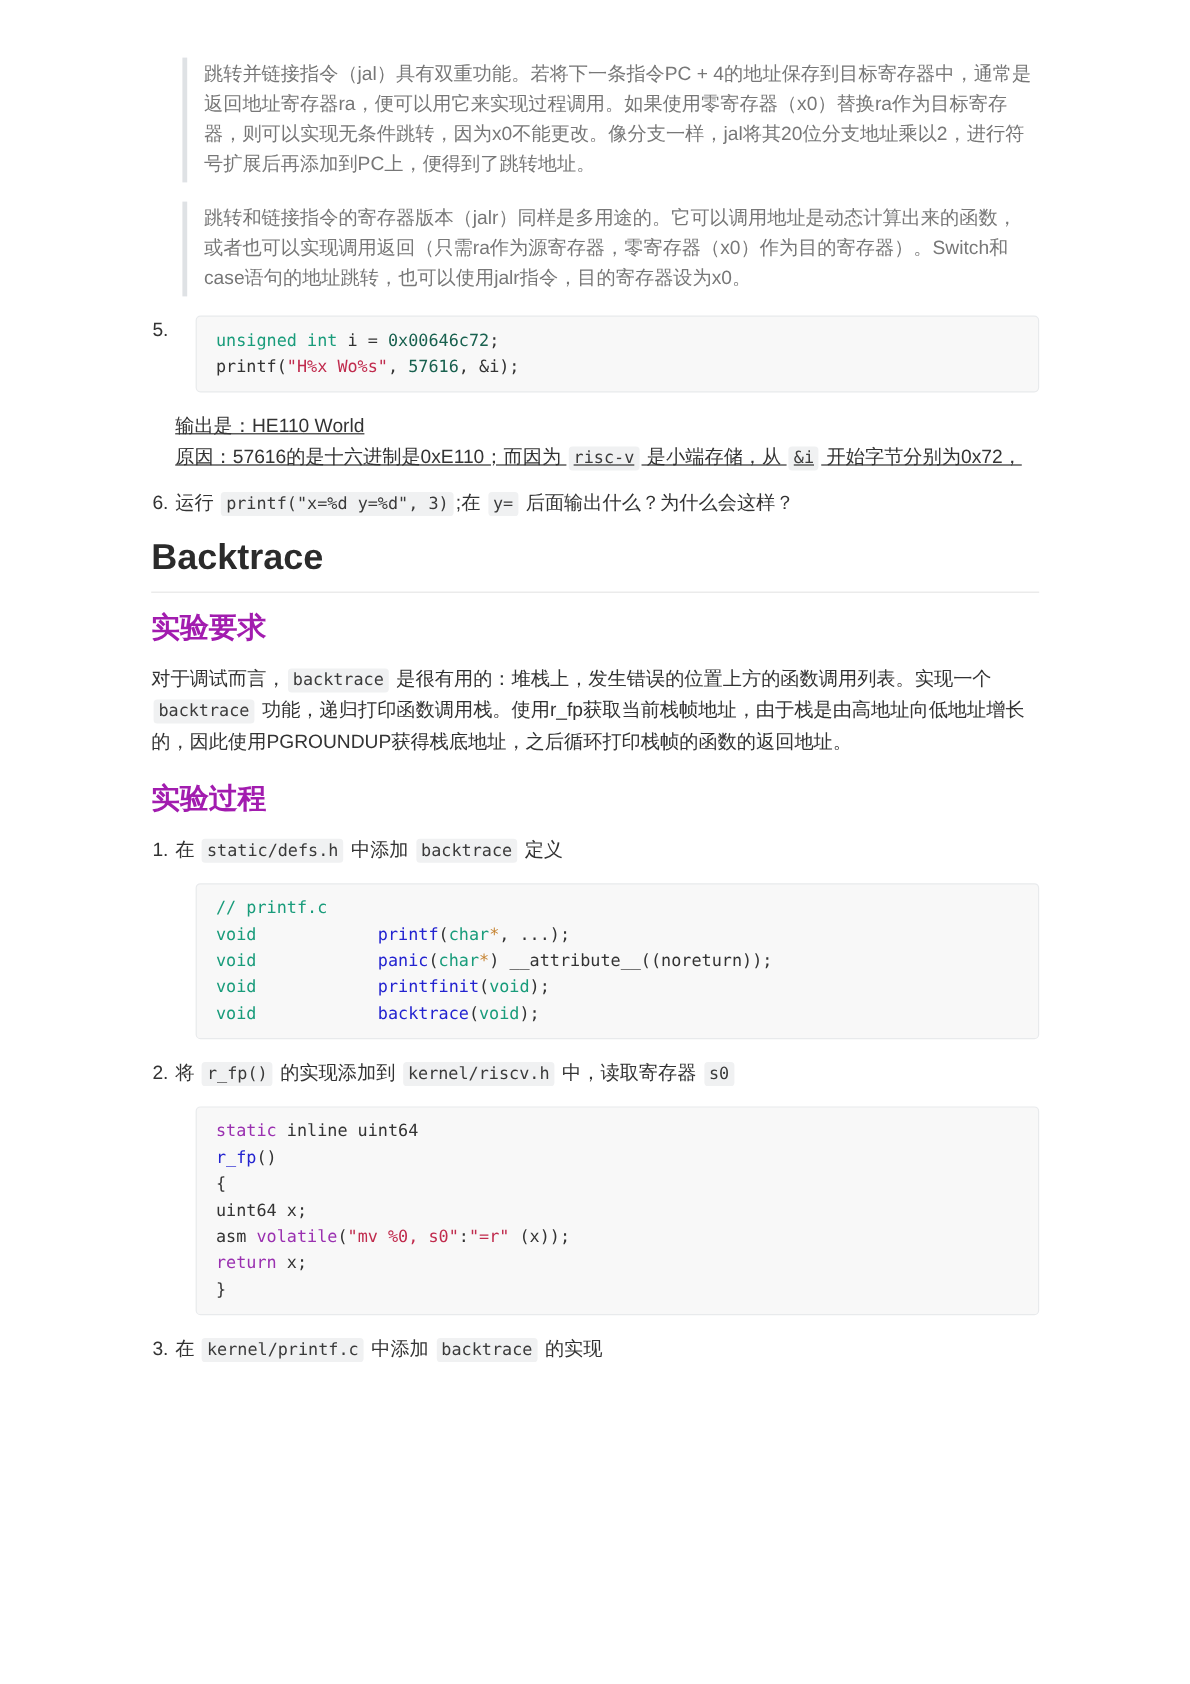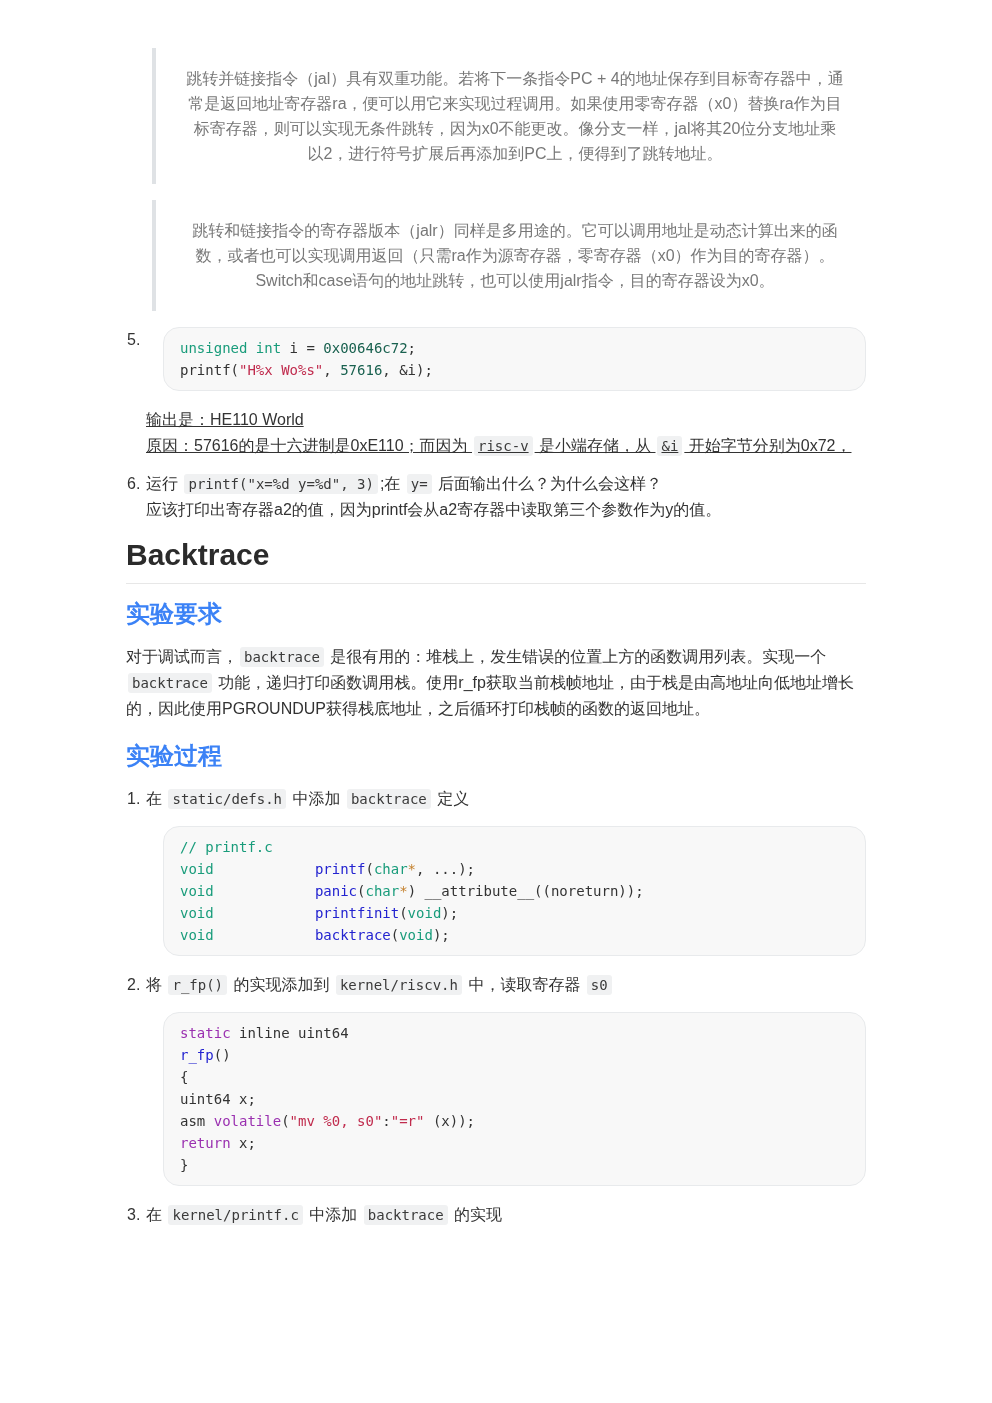--- a/index.html
+++ b/index.html
@@ -1,41 +1,41 @@
 <!DOCTYPE html>
 <html><head>
 <meta charset="utf-8">
 <style>
   html,body { margin:0; padding:0; background:#ffffff; }
   body { font-family:"Liberation Sans", sans-serif; color:#333333; }
   .page { width:992px; height:1403px; margin:0 auto; background:#ffffff; box-sizing:border-box; padding-top:48px; overflow:hidden; }
   .content { width:740px; margin:0 auto; font-size:16px; line-height:26px; }
 
   blockquote { margin:0 0 16px 26px; padding:2px 6px 2px 14px; border-left:4px solid #dfe2e5; color:#777777; }
-  blockquote p { margin:16px; line-height:25px;text-align:center; }
+  blockquote p { margin:0; line-height:25px; }
 
   ol.qlist { list-style:none; margin:0 0 14px 0; padding:0; }
   ol.qlist > li { position:relative; padding-left:20px; margin-bottom:12px; }
   .num { position:absolute; left:1px; top:0; }
   .li-p { margin:0; }
 
-  .codeblock { margin:14px 0 16px 17px; background:#f8f8f8; border:1px solid #e8eaec; border-radius:16px;
+  .codeblock { margin:14px 0 16px 17px; background:#f8f8f8; border:1px solid #e8eaec; border-radius:4px;
     padding:9px 16px; font-family:"DejaVu Sans Mono", monospace; font-size:14px; line-height:22px;
     white-space:pre; overflow:hidden; }
   .cl { min-height:22px; }
 
   .answer { margin-top:16px; }
   .ans-line { min-height:26px;text-decoration:underline; }
 
   code.ic { font-family:"DejaVu Sans Mono", monospace; font-size:14px; background:#f0f1f2;
     border-radius:3px; padding:2px 4px; margin:0 2px; color:#3a3a3a; }
 
   h1.doc-h1 { font-size:30px; line-height:36px; font-weight:700; color:#2b2b2b;
     margin:6px 0 14px 0; padding-bottom:10px; border-bottom:1px solid #e7e7e7; }
-  h2.doc-h2 { font-size:24px; line-height:32px; font-weight:700; color:#3b82f6; margin:3px 0 14px 0; }
+  h2.doc-h2 { font-size:24px; line-height:32px; font-weight:700; color:#a21caf; margin:3px 0 14px 0; }
   p.para { margin:0 0 18px 0; }
 </style>
 </head>
 <body>
 
 <div class="page">
   <div class="content">
 
     <blockquote>
       <p>跳转并链接指令（jal）具有双重功能。若将下一条指令PC + 4的地址保存到目标寄存器中，通常是返回地址寄存器ra，便可以用它来实现过程调用。如果使用零寄存器（x0）替换ra作为目标寄存器，则可以实现无条件跳转，因为x0不能更改。像分支一样，jal将其20位分支地址乘以2，进行符号扩展后再添加到PC上，便得到了跳转地址。</p>
@@ -50,21 +50,20 @@
         <span class="num">5.</span>
         <pre class="codeblock"><div class="cl"><span style="color: rgb(25, 156, 123);">unsigned int</span><span style="color: rgb(51, 51, 51);"> i = </span><span style="color: rgb(25, 97, 79);">0x00646c72</span><span style="color: rgb(51, 51, 51);">;</span></div><div class="cl"><span style="color: rgb(51, 51, 51);">printf(</span><span style="color: rgb(192, 43, 77);">"H%x Wo%s"</span><span style="color: rgb(51, 51, 51);">, </span><span style="color: rgb(25, 97, 79);">57616</span><span style="color: rgb(51, 51, 51);">, &amp;i);</span></div></pre>
         <div class="answer">
           <div class="ans-line">输出是：HE110 World</div>
           <div class="ans-line">原因：57616的是十六进制是0xE110；而因为 <code class="ic">risc-v</code> 是小端存储，从 <code class="ic">&amp;i</code> 开始字节分别为0x72，</div>
         </div>
       </li>
       <li>
         <span class="num">6.</span>
         <p class="li-p">运行 <code class="ic">printf("x=%d y=%d", 3)</code>;在 <code class="ic">y=</code> 后面输出什么？为什么会这样？</p>
-        <p class="li-p">应该打印出寄存器a2的值，因为printf会从a2寄存器中读取第三个参数作为y的值。</p>
       </li>
     </ol>
 
     <h1 class="doc-h1">Backtrace</h1>
 
     <h2 class="doc-h2">实验要求</h2>
     <p class="para">对于调试而言，<code class="ic">backtrace</code> 是很有用的：堆栈上，发生错误的位置上方的函数调用列表。实现一个 <code class="ic">backtrace</code> 功能，递归打印函数调用栈。使用r_fp获取当前栈帧地址，由于栈是由高地址向低地址增长的，因此使用PGROUNDUP获得栈底地址，之后循环打印栈帧的函数的返回地址。</p>
 
     <h2 class="doc-h2">实验过程</h2>
 

